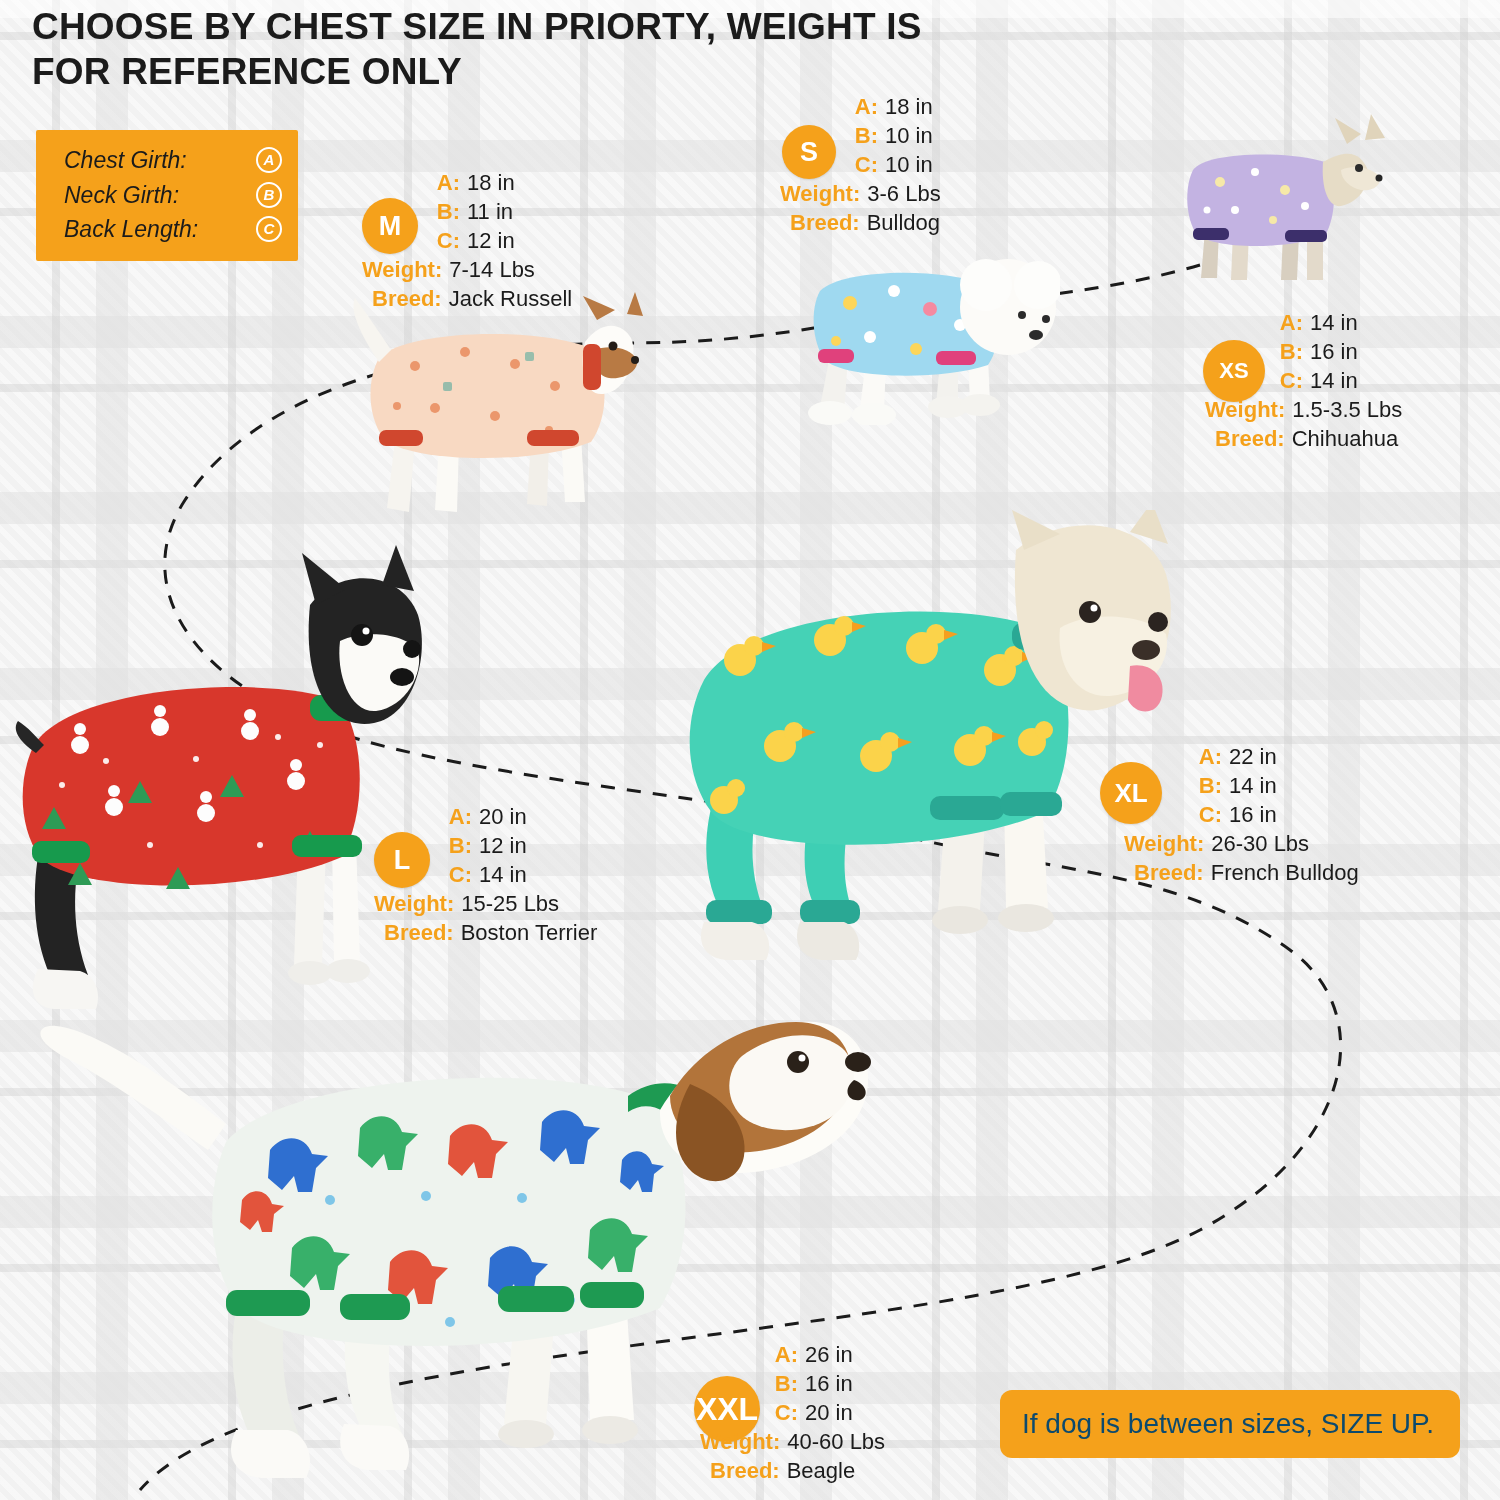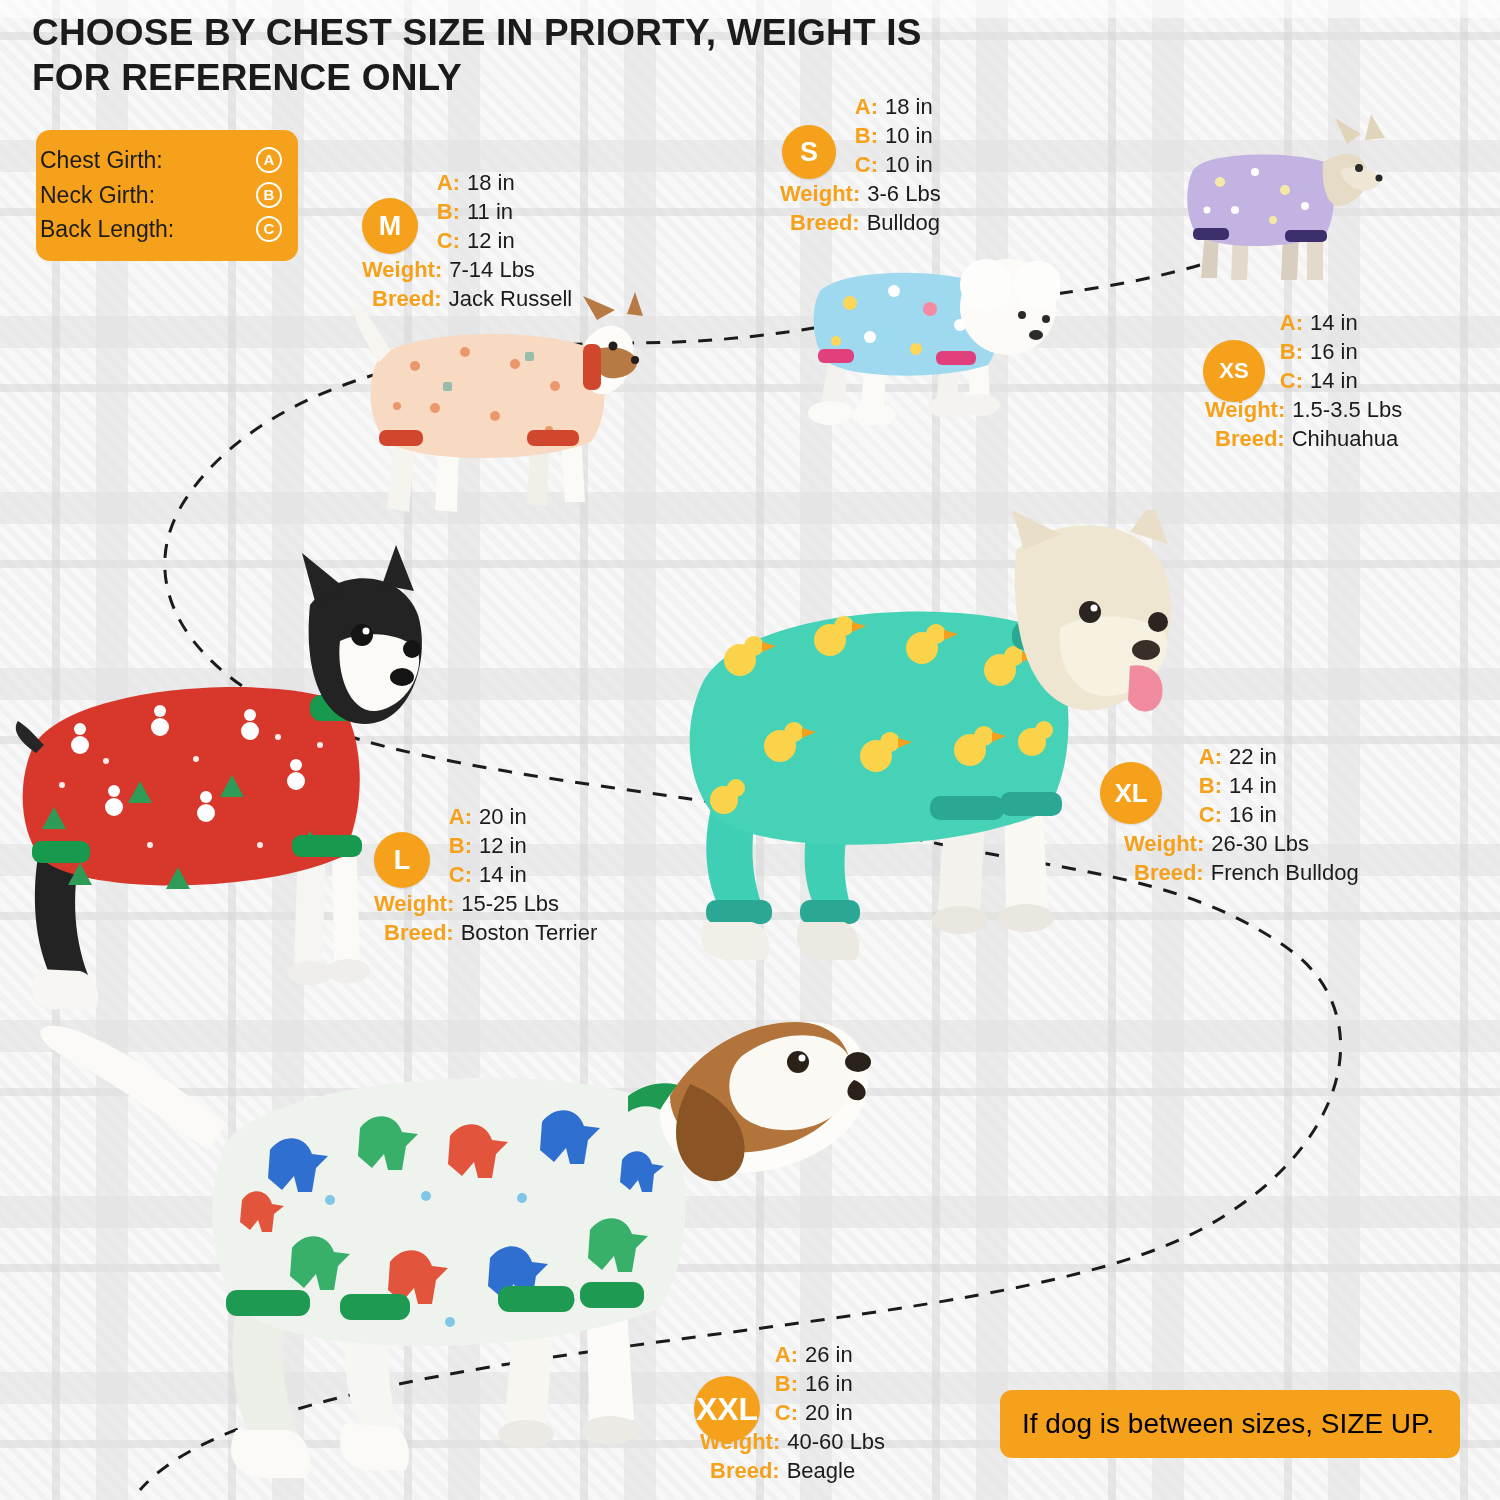--- a/index.html
+++ b/index.html
@@ -27,29 +27,30 @@
         rgba(255,255,255,0) 60px, rgba(255,255,255,0) 96px,
         rgba(225,225,225,.55) 96px, rgba(225,225,225,.55) 128px,
         rgba(255,255,255,0) 128px, rgba(255,255,255,0) 176px),
       repeating-linear-gradient(45deg,
         rgba(255,255,255,.35) 0px, rgba(255,255,255,.35) 6px,
         rgba(236,236,236,.25) 6px, rgba(236,236,236,.25) 12px);
   }
   .lightbox{position:absolute;background:rgba(255,255,255,.55);}
   
   #headline{
-    position:absolute;left:32px;top:10px;width:900px;
+    position:absolute;left:32px;top:4px;width:900px;
     font-size:37px;font-weight:bold;color:#1b1b1b;line-height:1.22;
     letter-spacing:.2px;
   }
   
   #legend{
     position:absolute;left:36px;top:130px;width:262px;
-    background:#F5A11B;border-radius:14px;padding:13px 16px 14px 4px;
+    background:#F5A11B;border-radius:2px;padding:13px 16px 14px 28px;
     box-sizing:border-box;
+    font-style:italic;
   }
   #legend .row{
     display:flex;align-items:center;justify-content:space-between;
     font-size:23px;color:#1b1b1b;line-height:1.5;
   }
   #legend .row .lbl{font-weight:400;}
   .circ{
     width:26px;height:26px;border-radius:50%;
     border:2px solid #ffffff;color:#ffffff;
     display:flex;align-items:center;justify-content:center;
@@ -65,21 +66,21 @@
   
   .spec{position:absolute;font-size:22px;line-height:1.32;color:#1b1b1b;}
   .spec .ln{display:flex;white-space:nowrap;}
   .spec .k{color:#F5A11B;font-weight:bold;text-align:right;}
   .spec .v{color:#1b1b1b;margin-left:7px;}
   .spec .k.abc{width:26px;}
   
   #note{
     position:absolute;right:40px;bottom:42px;width:460px;
     background:#F5A11B;border-radius:12px;padding:16px 22px;
-    box-sizing:border-box;font-size:28px;color:#000000;line-height:1.28;
+    box-sizing:border-box;font-size:28px;color:#0c4a6e;line-height:1.28;
   }
   
   .dog{position:absolute;}
   svg{display:block;}
 </style>
 </head>
 <body>
 
 <div id="plaid"></div>
 <div class="lightbox" style="left:0;top:0;width:1500px;height:18px;"></div>

